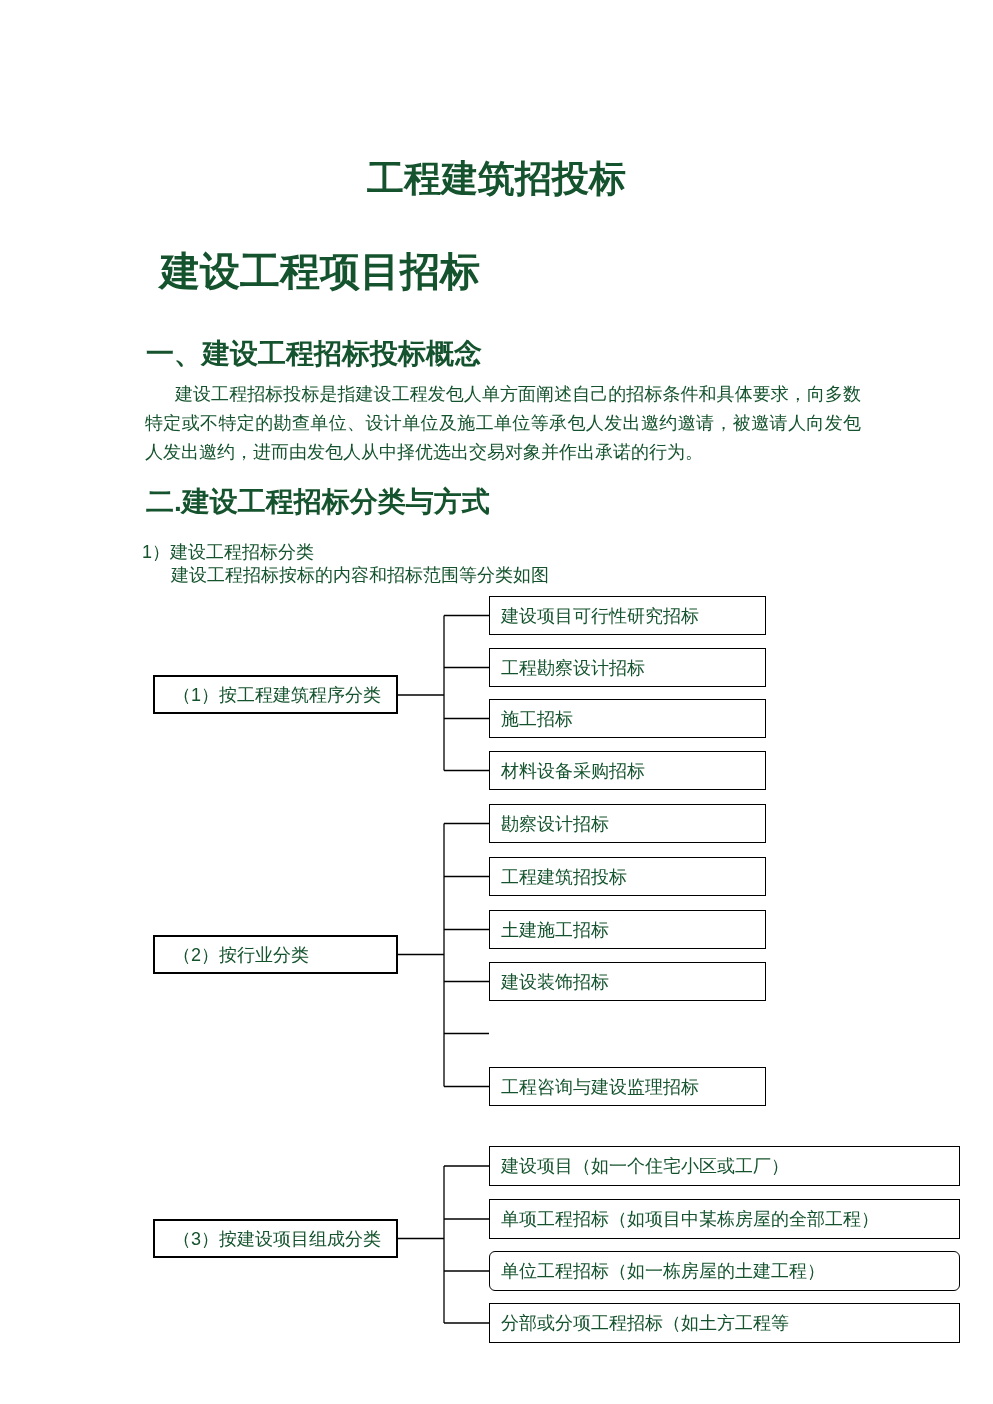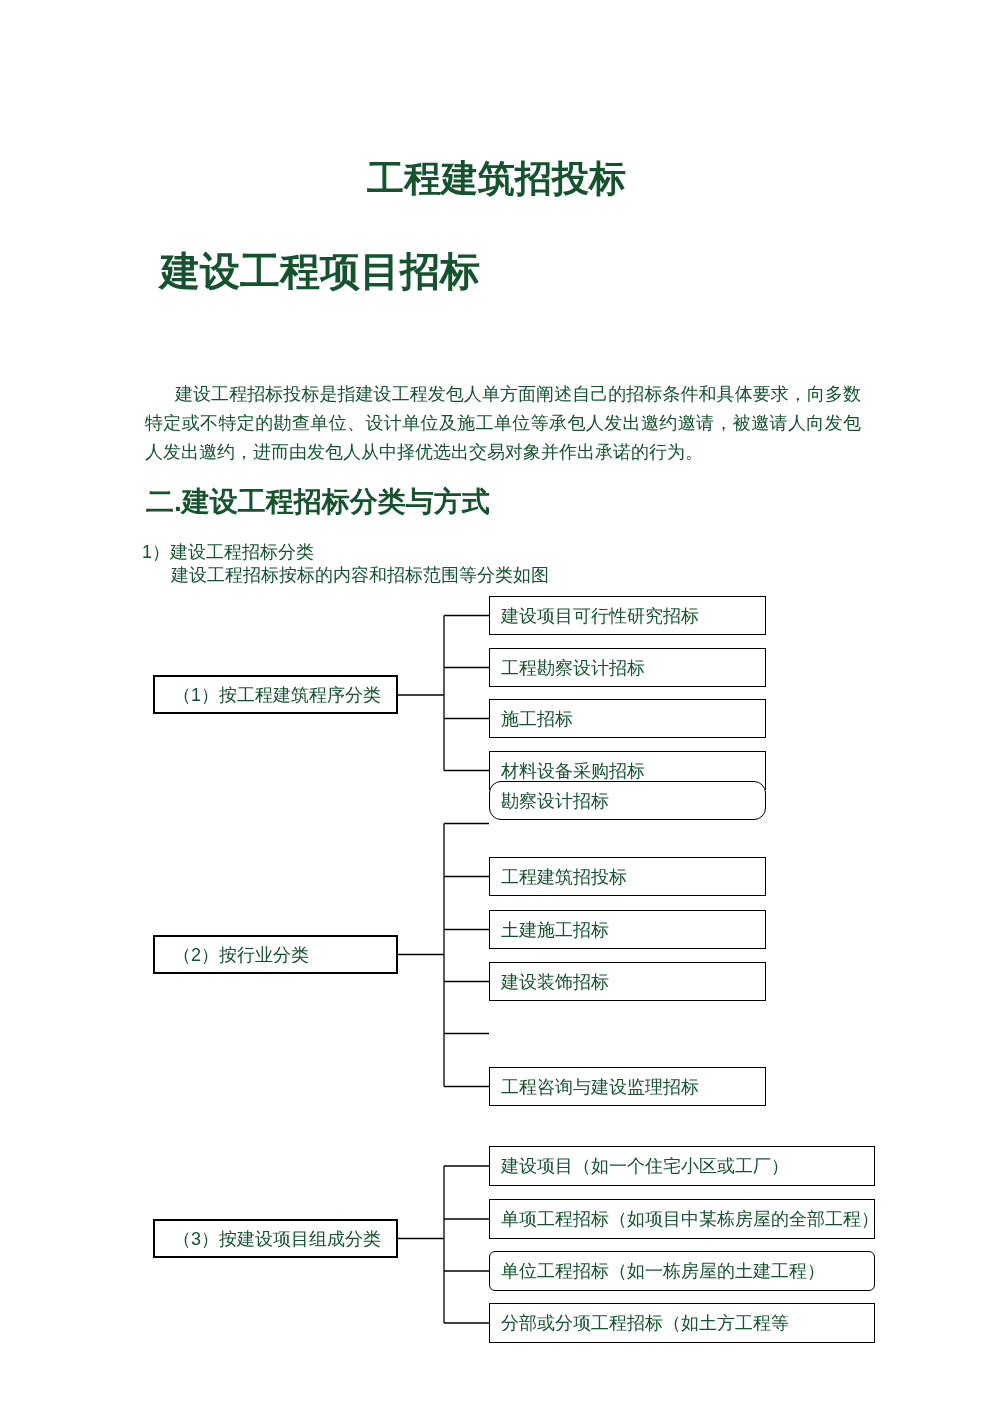--- a/index.html
+++ b/index.html
@@ -60,35 +60,36 @@
   .parent{
     left:153px;width:245px;height:39px;
     border:2px solid #000;
     padding-left:18px;
   }
   .leaf{
     left:489px;width:277px;height:39px;
     border:1px solid #000;
     padding-left:11px;
   }
-  .leaf.wide{width:386px;height:40px;}
+  .leaf.wide{width:471px;height:40px;}
   .p1{top:675px;} .p2{top:935px;} .p3{top:1219px;}
   .g1l0{top:596px;} .g1l1{top:648px;} .g1l2{top:699px;} .g1l3{top:751px;}
-  .g2l0{top:781px;border-radius:12px;} .g2l1{top:857px;} .g2l2{top:910px;}
+  .g2l0{top:804px;} .g2l1{top:857px;} .g2l2{top:910px;}
   .g2l3{top:962px;} .g2l4{top:1014px;} .g2l5{top:1067px;}
   .g3l0{top:1146px;} .g3l1{top:1199px;} .g3l2{top:1251px;border-radius:6px;} .g3l3{top:1303px;}
 </style>
 </head>
 <body>
 
 <div class="page">
 
   <h1 class="doc-title">工程建筑招投标</h1>
   <h2 class="doc-subtitle">建设工程项目招标</h2>
 
+  <h3 class="sec-heading sec1">一、建设工程招标投标概念</h3>
   <p class="body-para">建设工程招标投标是指建设工程发包人单方面阐述自己的招标条件和具体要求，向多数特定或不特定的勘查单位、设计单位及施工单位等承包人发出邀约邀请，被邀请人向发包人发出邀约，进而由发包人从中择优选出交易对象并作出承诺的行为。</p>
 
   <h3 class="sec-heading sec2">二.建设工程招标分类与方式</h3>
   <div class="list-item">1）建设工程招标分类</div>
   <div class="fig-caption">建设工程招标按标的内容和招标范围等分类如图</div>
 
   <svg class="connectors" viewBox="0 0 993 1404" xmlns="http://www.w3.org/2000/svg">
     <g stroke="#000000" stroke-width="1.3" fill="none">
 
       <line x1="398" y1="695" x2="444" y2="695"></line>

